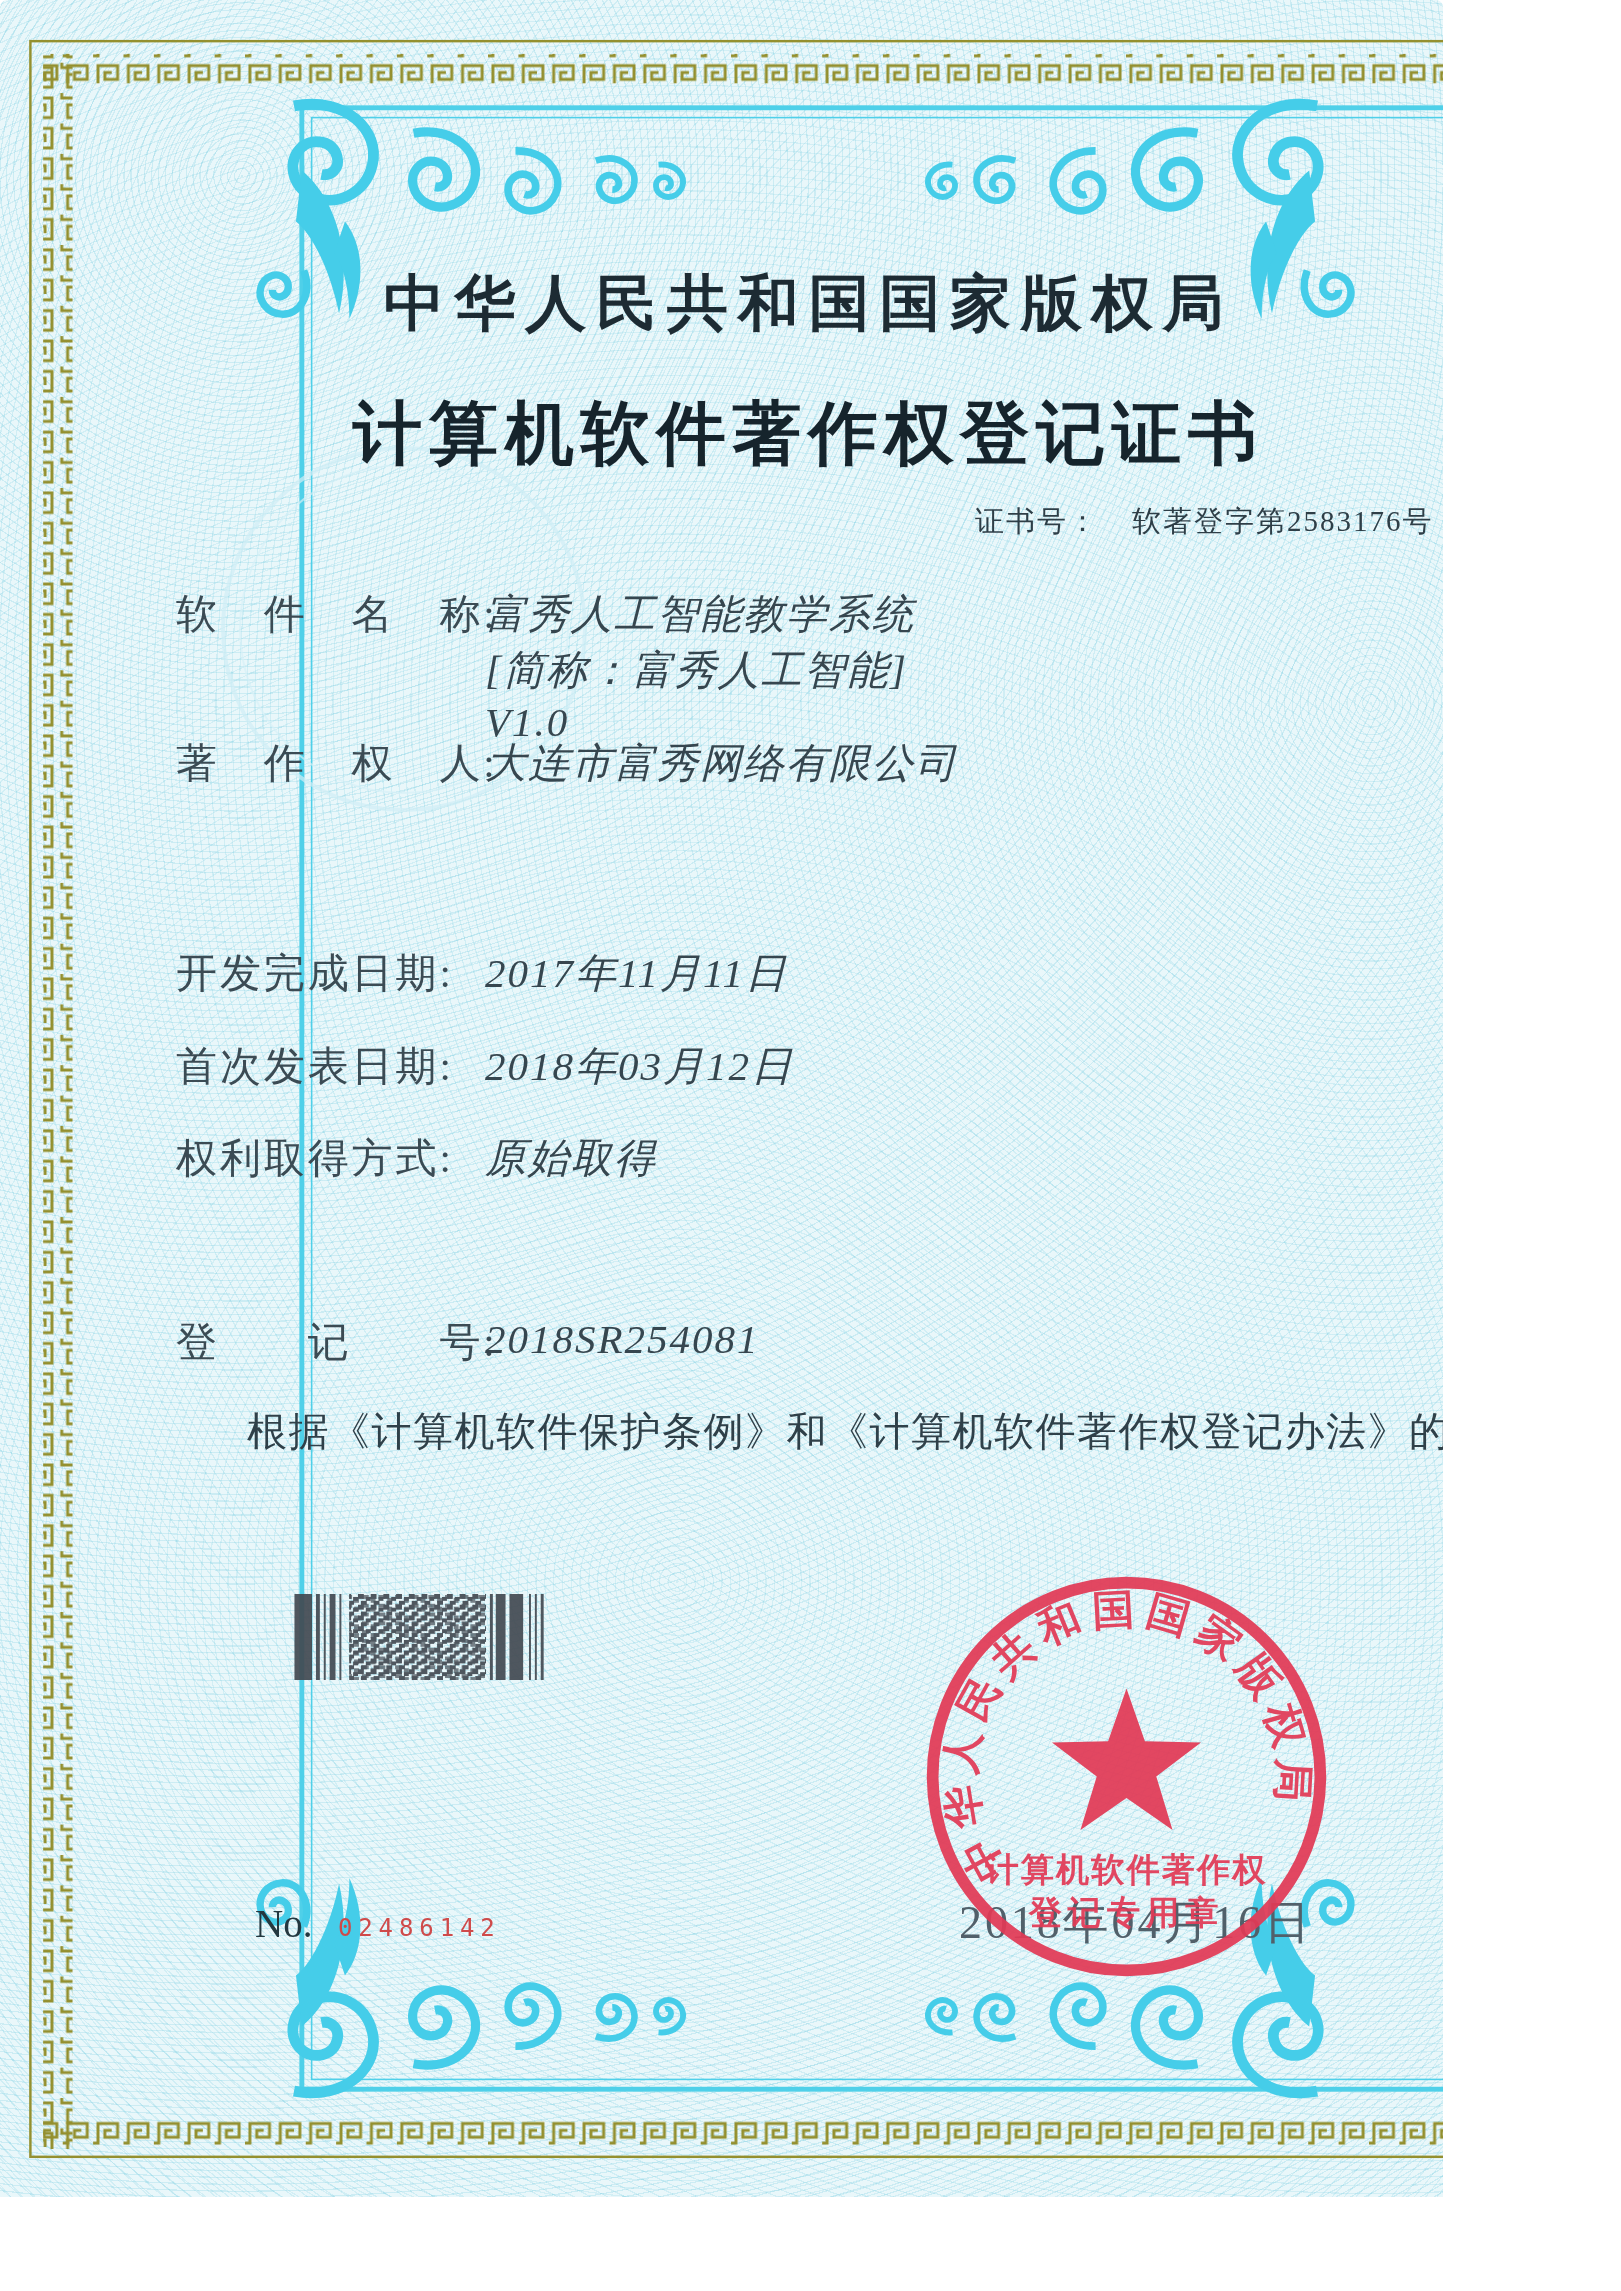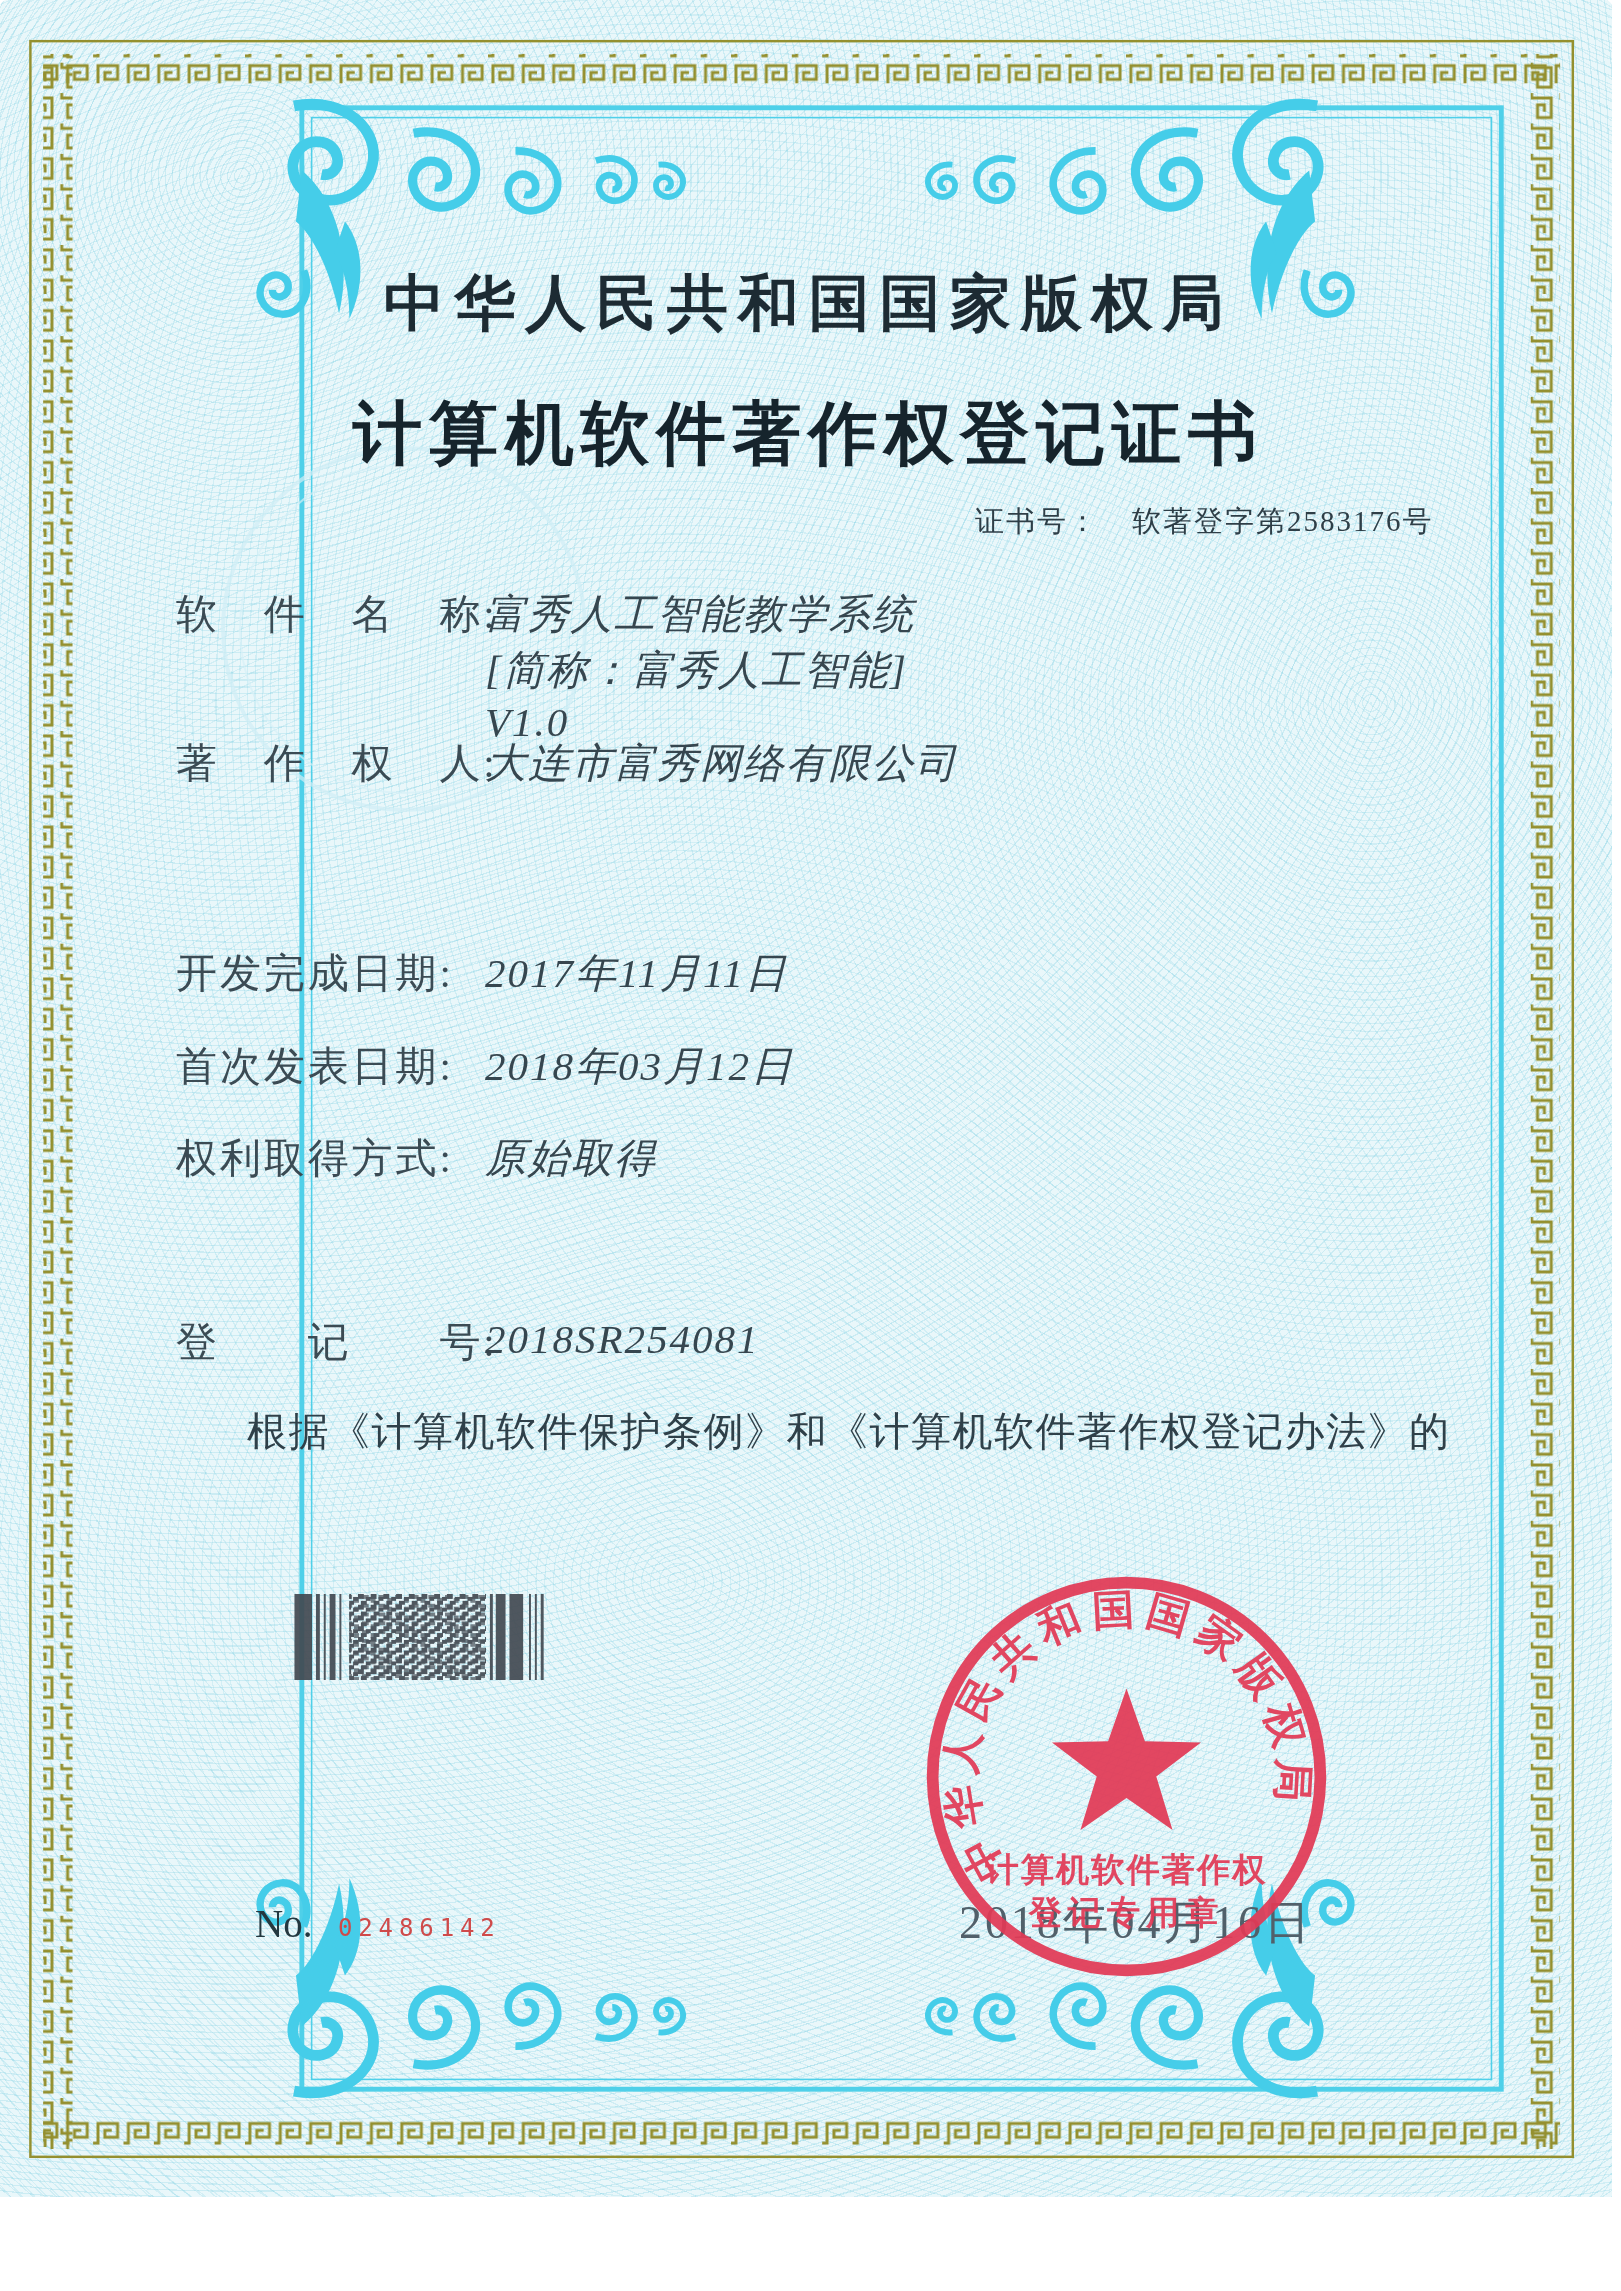--- a/index.html
+++ b/index.html
@@ -1,16 +1,16 @@
 <!DOCTYPE html>
 <html><head>
 <meta charset="utf-8">
 <style>
   html,body{margin:0;padding:0;background:#ffffff;}
-  .stage{position:relative;width:1612px;height:2292px;background:#ffffff;overflow:hidden;
+  .stage{position:relative;width:1443px;height:2292px;background:#ffffff;overflow:hidden;
          font-family:"Liberation Serif","DejaVu Serif",serif;border-radius:7px;}
   .paper{position:absolute;left:0;top:0;width:1613px;height:2197px;
     background-color:#e9f7fa;
     background-image:
       repeating-radial-gradient(circle at 15% 8%,  rgba(118,204,224,.26) 0 1.2px, rgba(233,247,250,0) 1.2px 6.9px),
       repeating-radial-gradient(circle at 85% 32%, rgba(118,204,224,.22) 0 1.2px, rgba(233,247,250,0) 1.2px 7.8px),
       repeating-radial-gradient(circle at 42% 72%, rgba(118,204,224,.20) 0 1.2px, rgba(233,247,250,0) 1.2px 8.8px);}
   .abs{position:absolute;}
   .ctr{left:44px;width:1529px;text-align:center;}
   .authority{top:263px;font-size:61px;font-weight:bold;color:#1d2b33;letter-spacing:9.8px;}

